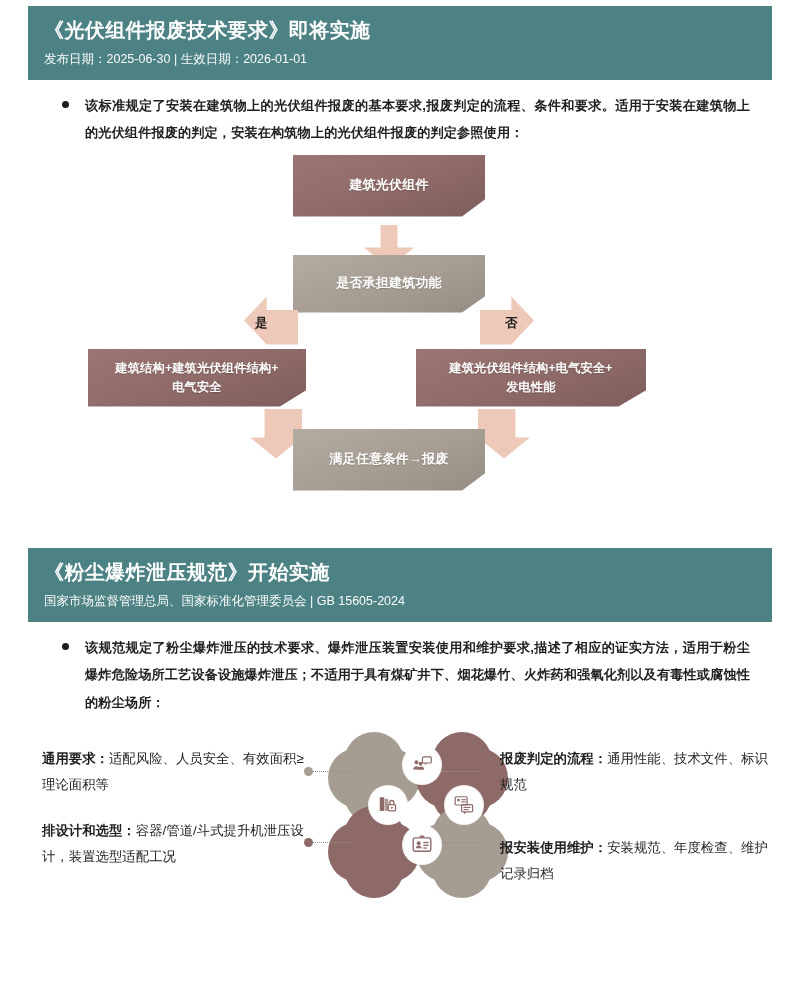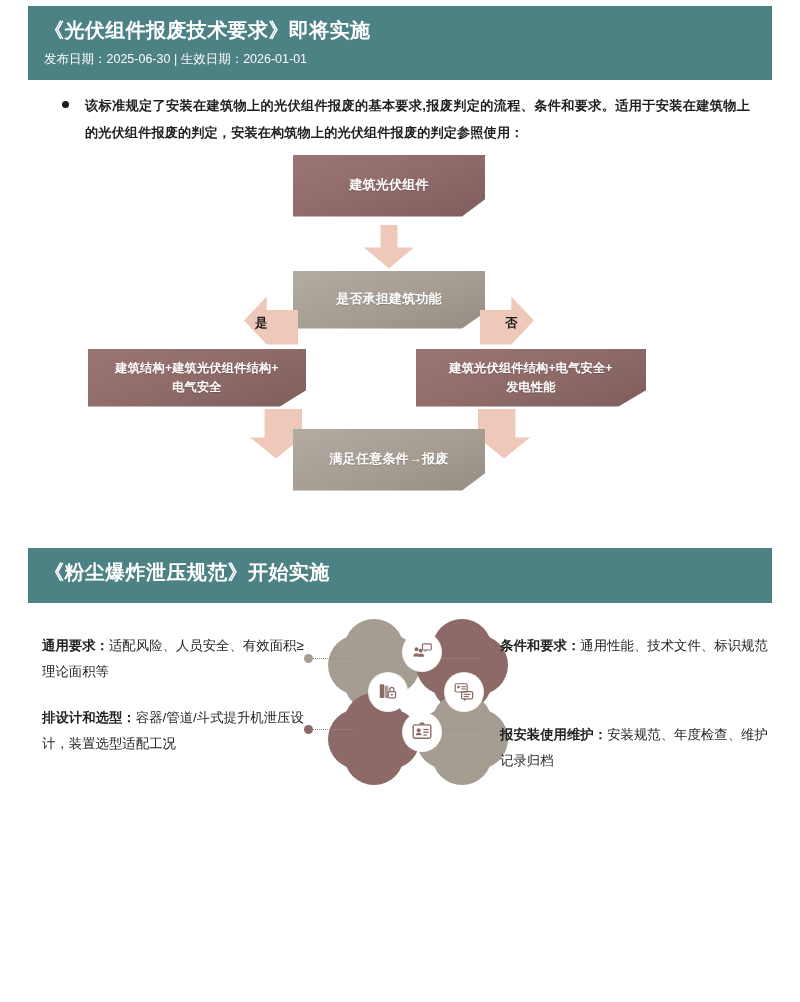--- a/index.html
+++ b/index.html
@@ -189,21 +189,21 @@
 
   <div class="flow">
 
     <div class="fbox red" style="left:265px; top:8px; width:192px; height:62px;">
       <span>建筑光伏组件</span>
       <span class="fold"></span>
     </div>
 
     <div class="arrow-down" style="left:336px; top:78px; width:50px; height:44px;"></div>
 
-    <div class="fbox gray" style="left:265px; top:124px; width:192px; height:58px;">
+    <div class="fbox gray" style="left:265px; top:108px; width:192px; height:58px;">
       <span>是否承担建筑功能</span>
       <span class="fold"></span>
     </div>
 
     <div class="arrow-el arrow-left" style="left:216px; top:150px; width:54px; height:48px;"></div>
     <div class="arrow-lbl" style="left:227px; top:168px;">是</div>
 
     <div class="arrow-el arrow-right" style="left:452px; top:150px; width:54px; height:48px;"></div>
     <div class="arrow-lbl" style="left:477px; top:168px;">否</div>
 
@@ -225,22 +225,27 @@
     <div class="fbox gray" style="left:265px; top:282px; width:192px; height:62px;">
       <span>满足任意条件→报废</span>
       <span class="fold"></span>
     </div>
   </div>
 </div>
 
 <div class="section" style="top:548px;">
   <div class="hdr">
     <div class="hdr-title">《粉尘爆炸泄压规范》开始实施</div>
-  </div>
-
+    <div class="hdr-meta">国家市场监督管理总局、国家标准化管理委员会 | GB 15605-2024</div>
+  </div>
+
+  <div class="bullet-row">
+    <span class="bullet-dot"></span>
+    <div class="bullet-text">该规范规定了粉尘爆炸泄压的技术要求、爆炸泄压装置安装使用和维护要求,描述了相应的证实方法，适用于粉尘爆炸危险场所工艺设备设施爆炸泄压；不适用于具有煤矿井下、烟花爆竹、火炸药和强氧化剂以及有毒性或腐蚀性的粉尘场所：</div>
+  </div>
 
   <div class="petal-wrap" style="margin-top:18px;">
 
     <div class="conn" style="left:280px; top:37px; width:46px;"></div>
     <div class="conn-dot" style="left:276px; top:33px; background:#a59c92;"></div>
     <div class="conn" style="left:280px; top:108px; width:46px;"></div>
     <div class="conn-dot" style="left:276px; top:104px; background:#8d6a68;"></div>
     <div class="conn" style="left:414px; top:37px; width:46px;"></div>
     <div class="conn-dot" style="left:452px; top:33px; background:#8d6a68;"></div>
     <div class="conn" style="left:414px; top:108px; width:46px;"></div>
@@ -326,20 +331,20 @@
 
     <div class="lbl" style="left:14px; top:84px;">
       <b>排设计和选型：</b><span>容器/管道/斗式提升机泄压设计，装置选型适配工况</span>
     </div>
 
     <div class="lbl" style="left:14px; top:12px;">
       <b>通用要求：</b><span>适配风险、人员安全、有效面积≥理论面积等</span>
     </div>
 
     <div class="lbl" style="left:472px; top:12px;">
-      <b>条件和要求：</b><span>通用性能、技术文件、标识规范</span>
+      <b>报废判定的流程：</b><span>通用性能、技术文件、标识规范</span>
     </div>
 
     <div class="lbl" style="left:472px; top:101px;">
       <b>报安装使用维护：</b><span>安装规范、年度检查、维护记录归档</span>
     </div>
   </div>
 </div>
 
 </body></html>

